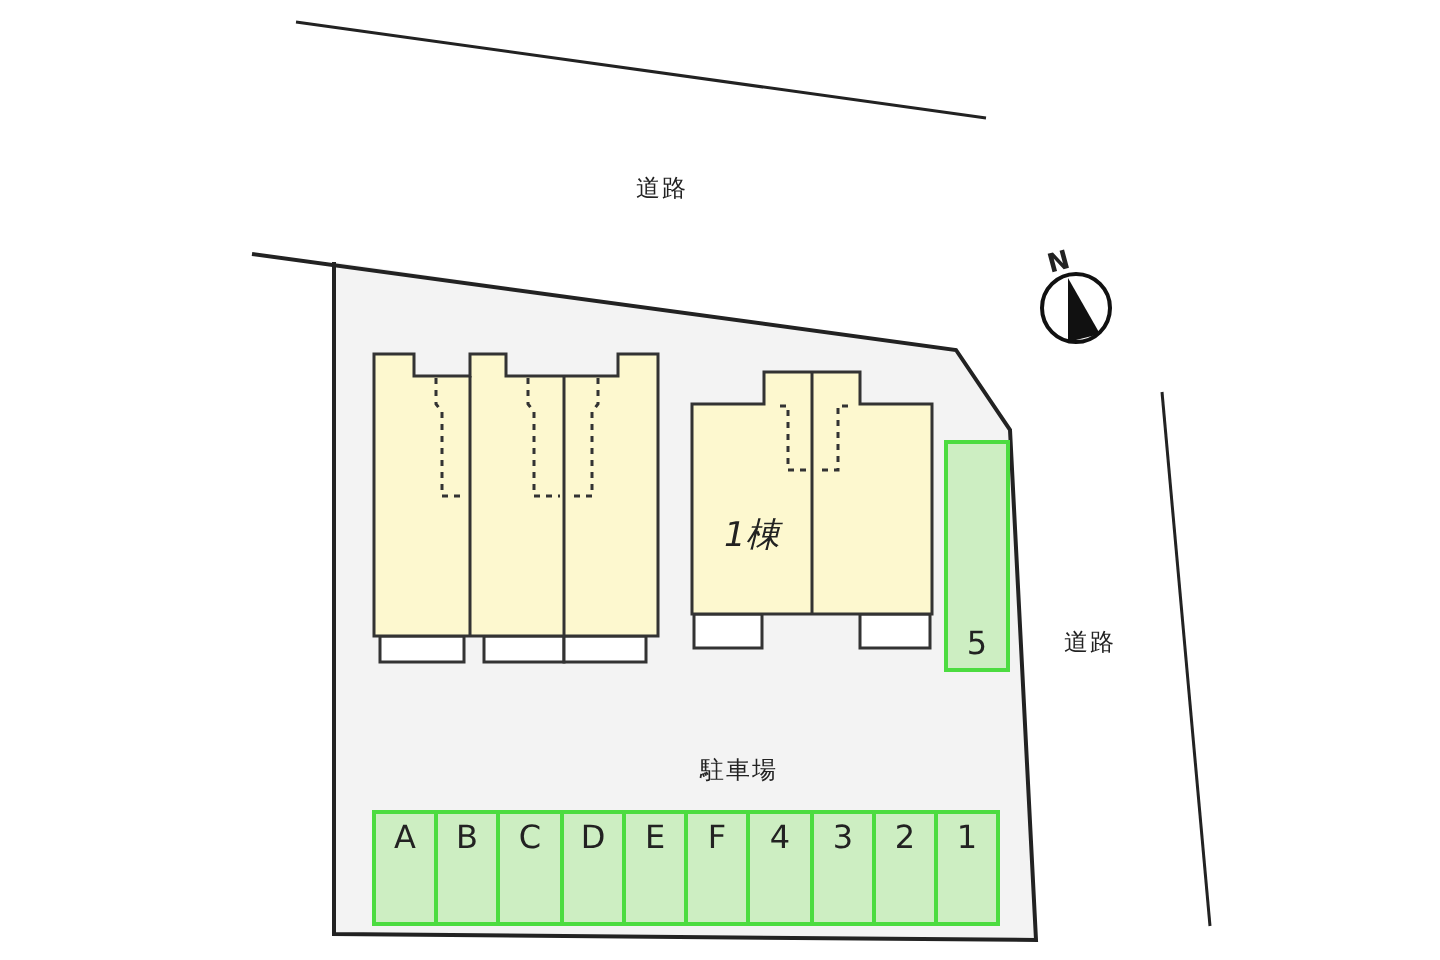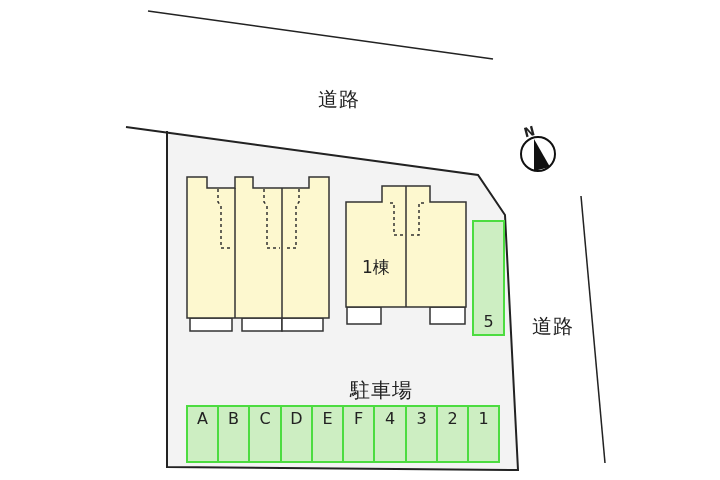--- a/index.html
+++ b/index.html
@@ -1,20 +1,20 @@
 <!DOCTYPE html>
 <html><head>
 <meta charset="utf-8">
 <style>
   html, body { margin:0; padding:0; background:#ffffff; }
   body { width:720px; height:480px; position:relative; overflow:hidden;
          font-family:"DejaVu Sans", "Liberation Sans", sans-serif; }
   svg { position:absolute; left:0; top:0; }
-  .lbl { position:absolute; font-size:20px; color:#222; letter-spacing:1px; }
-  .bldlbl { position:absolute; font-size:17px; color:#222; }
+  .lbl { position:absolute; font-size:12px; color:#222; letter-spacing:1px; }
+  .bldlbl { position:absolute; font-size:17px; color:#222;font-style:italic; }
   .slot { position:absolute; font-size:16px; color:#222; text-align:center; }
 </style>
 </head>
 <body>
 
 <svg width="720" height="480" viewBox="0 0 720 480">
 
   <line x1="148" y1="11" x2="493" y2="59" stroke="#222" stroke-width="1.5"></line>
 
   <line x1="581" y1="196" x2="605" y2="463" stroke="#222" stroke-width="1.5"></line>

